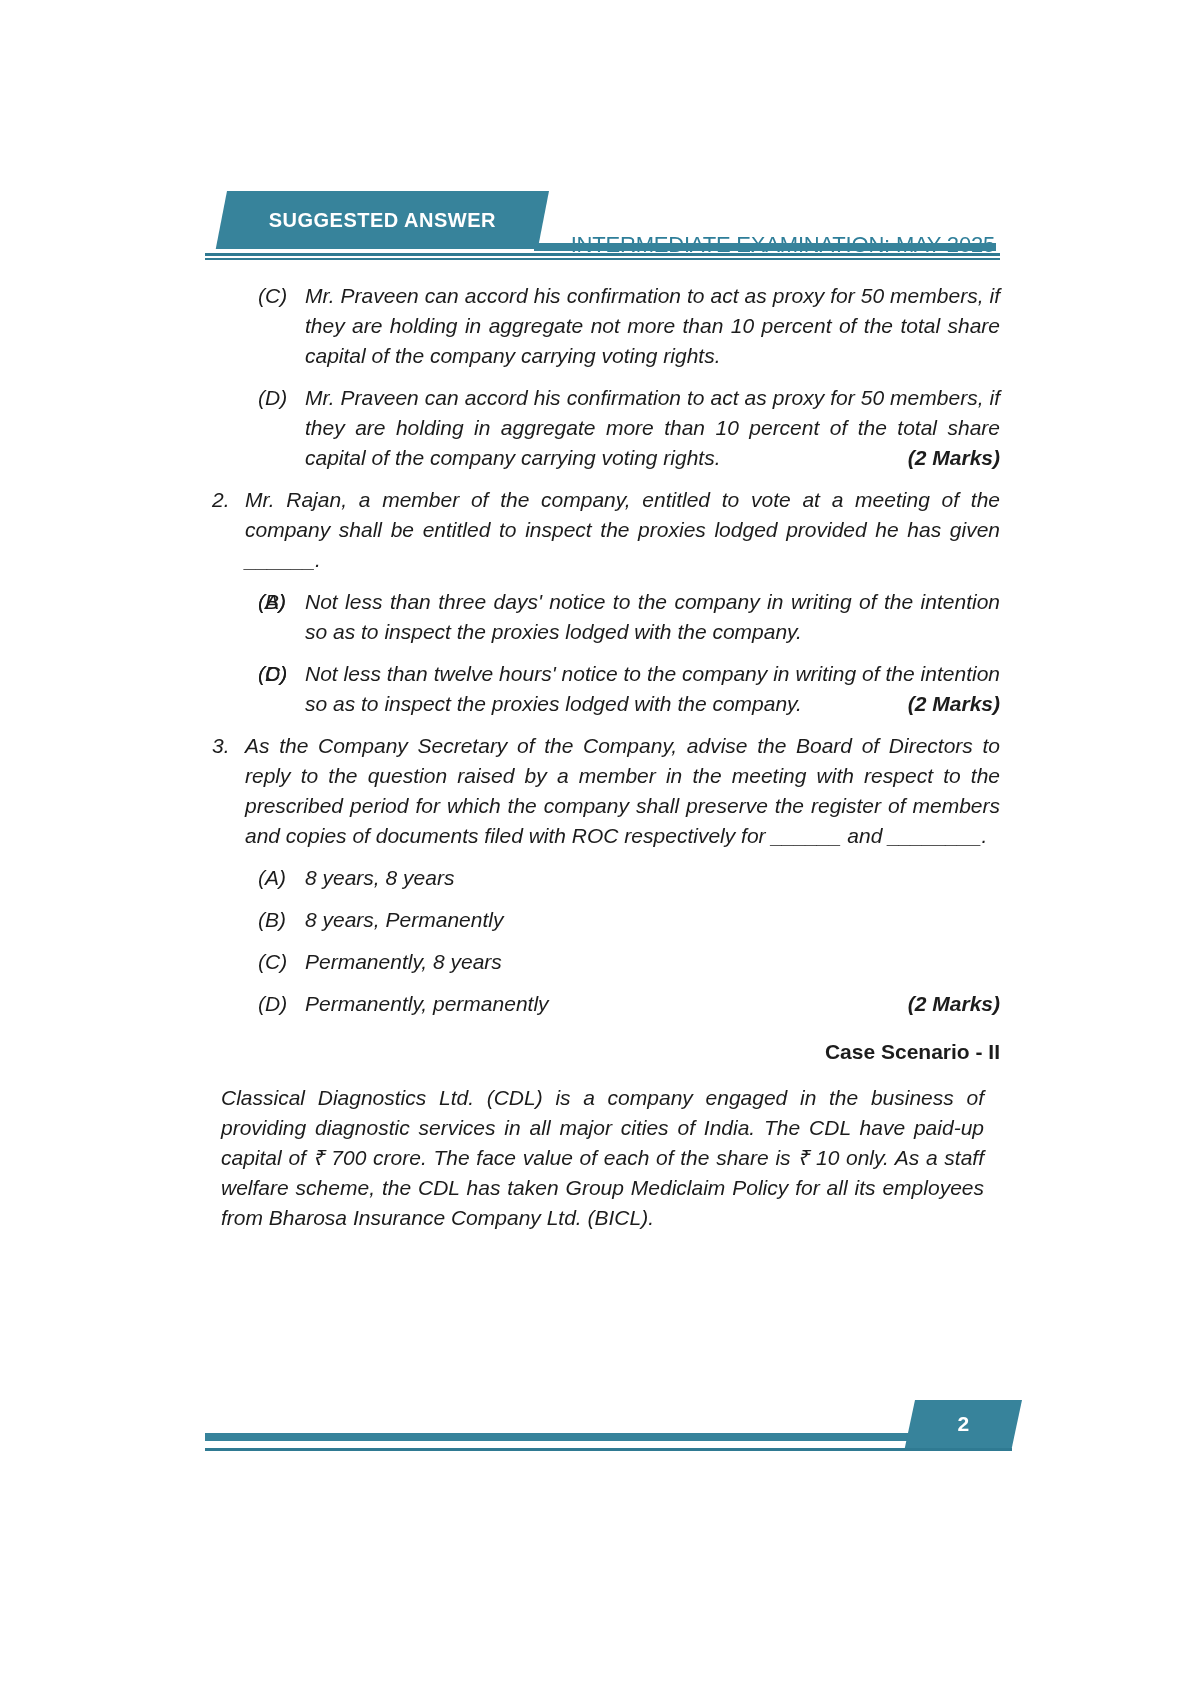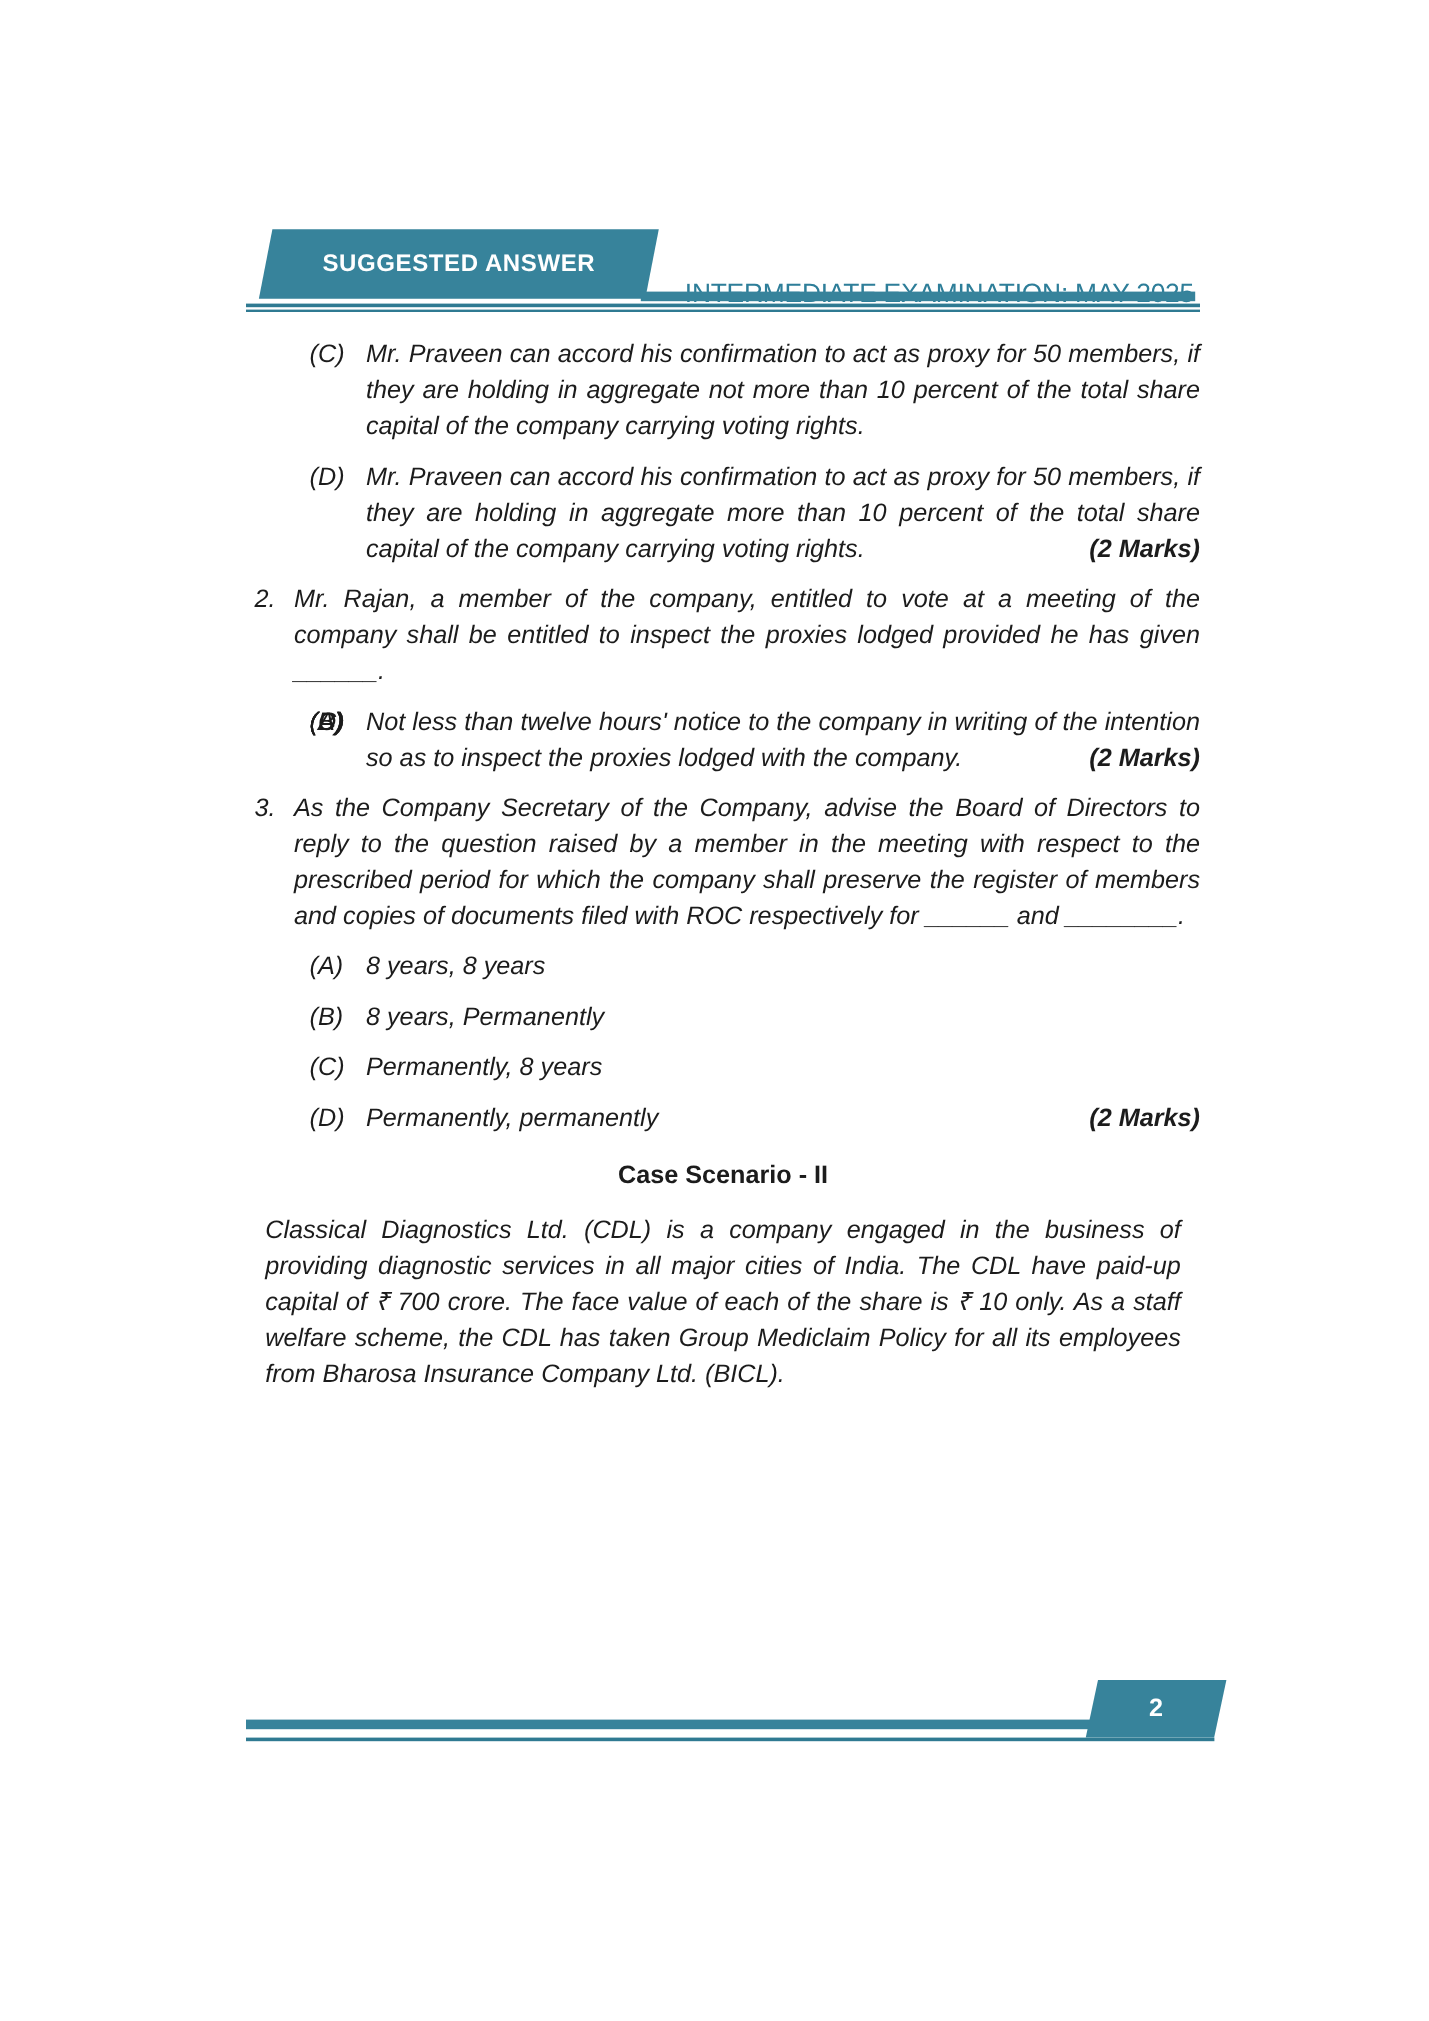--- a/index.html
+++ b/index.html
@@ -32,21 +32,21 @@
   }
   .block{margin:0 0 12px 0;}
   .opt{position:relative;padding-left:100px;}
   .opt .opt-label{position:absolute;left:53px;top:0;width:44px;text-align:left;}
   .qmain{position:relative;padding-left:40px;}
   .qmain .q-number{position:absolute;left:7px;top:0;}
   .marks{position:absolute;right:0;bottom:0;font-weight:bold;white-space:nowrap;}
   .opt-short{text-align:left;}
   .case-heading{
     font-style:normal;font-weight:bold;font-size:21px;
-    margin:18px 0 12px 0;text-align:center;
+    margin:18px 0 12px 0;text-align:right;
   }
   .case-para{margin:16px;}
   
   .footer-bar{position:absolute;left:205px;top:1433px;width:706px;height:8px;background:var(--teal);}
   .footer-page-box{
     position:absolute;left:915px;top:1400px;width:107px;height:48px;
     background:var(--teal);transform:skewX(-12deg);transform-origin:0 0;
   }
   .footer-page-num{
     display:block;width:100%;height:48px;line-height:48px;text-align:center;
@@ -84,20 +84,21 @@
     <span class="q-number">2.</span>
     <span>Mr. Rajan, a member of the company, entitled to vote at a meeting of the company shall be entitled to inspect the proxies lodged provided he has given ______.</span>
   </p>
 
   <p class="block opt">
     <span class="opt-label">(A)</span>
   </p>
 
   <p class="block opt">
     <span class="opt-label">(B)</span>
+    <span>Not less than three days' notice to the company in writing of the intention so as to inspect the proxies lodged with the company.</span>
   </p>
 
   <p class="block opt">
     <span class="opt-label">(C)</span>
   </p>
 
   <p class="block opt">
     <span class="opt-label">(D)</span>
     <span>Not less than twelve hours' notice to the company in writing of the intention so as to inspect the proxies lodged with the company.</span>
     <span class="marks">(2 Marks)</span>

